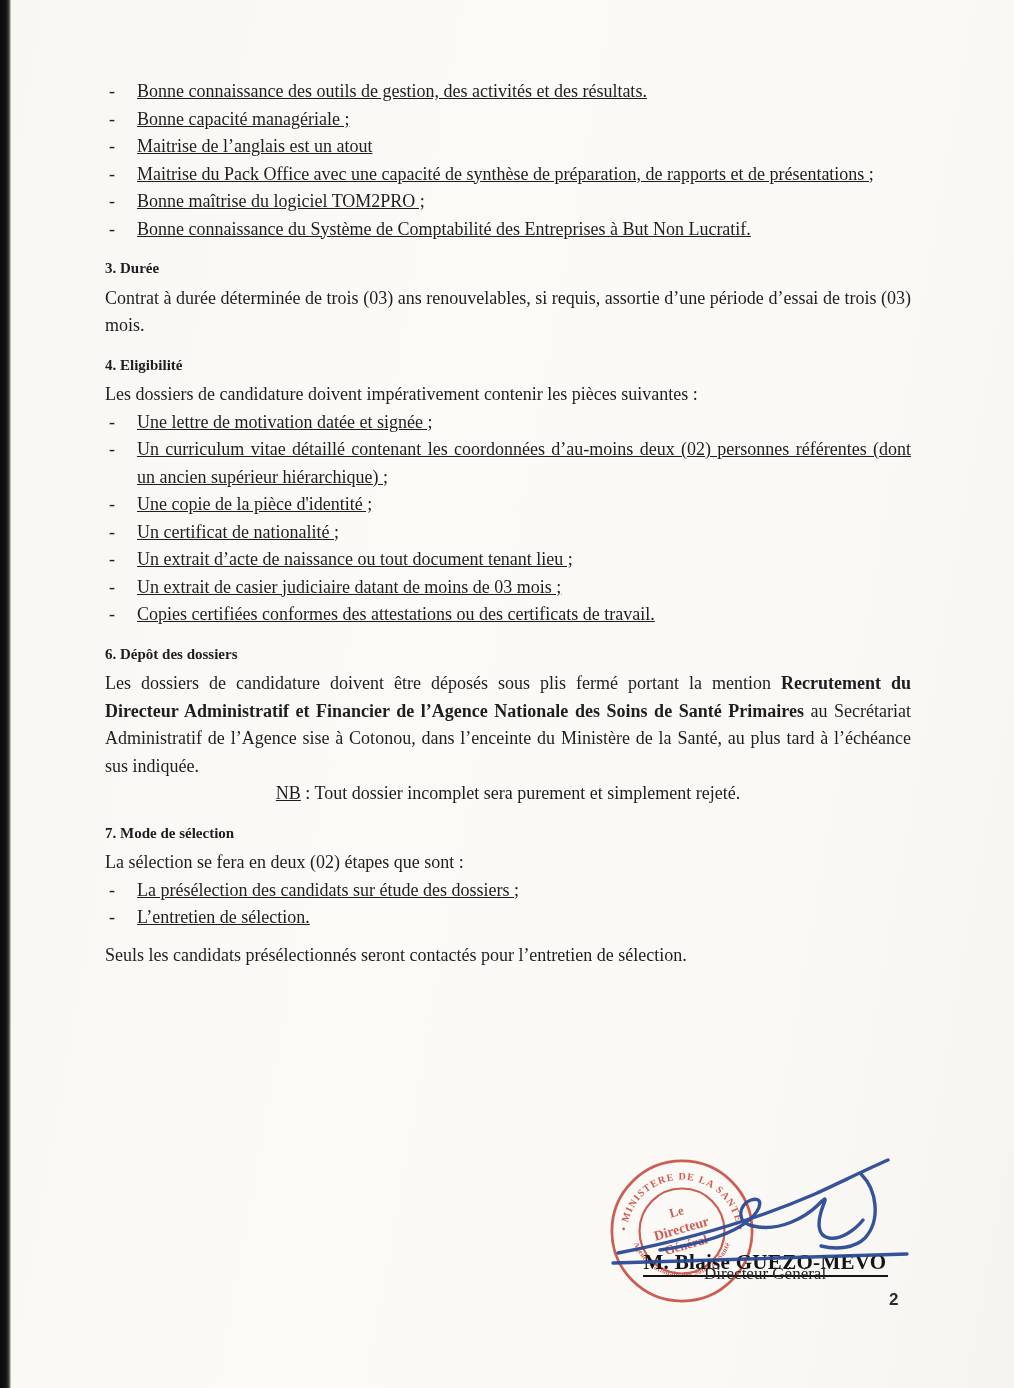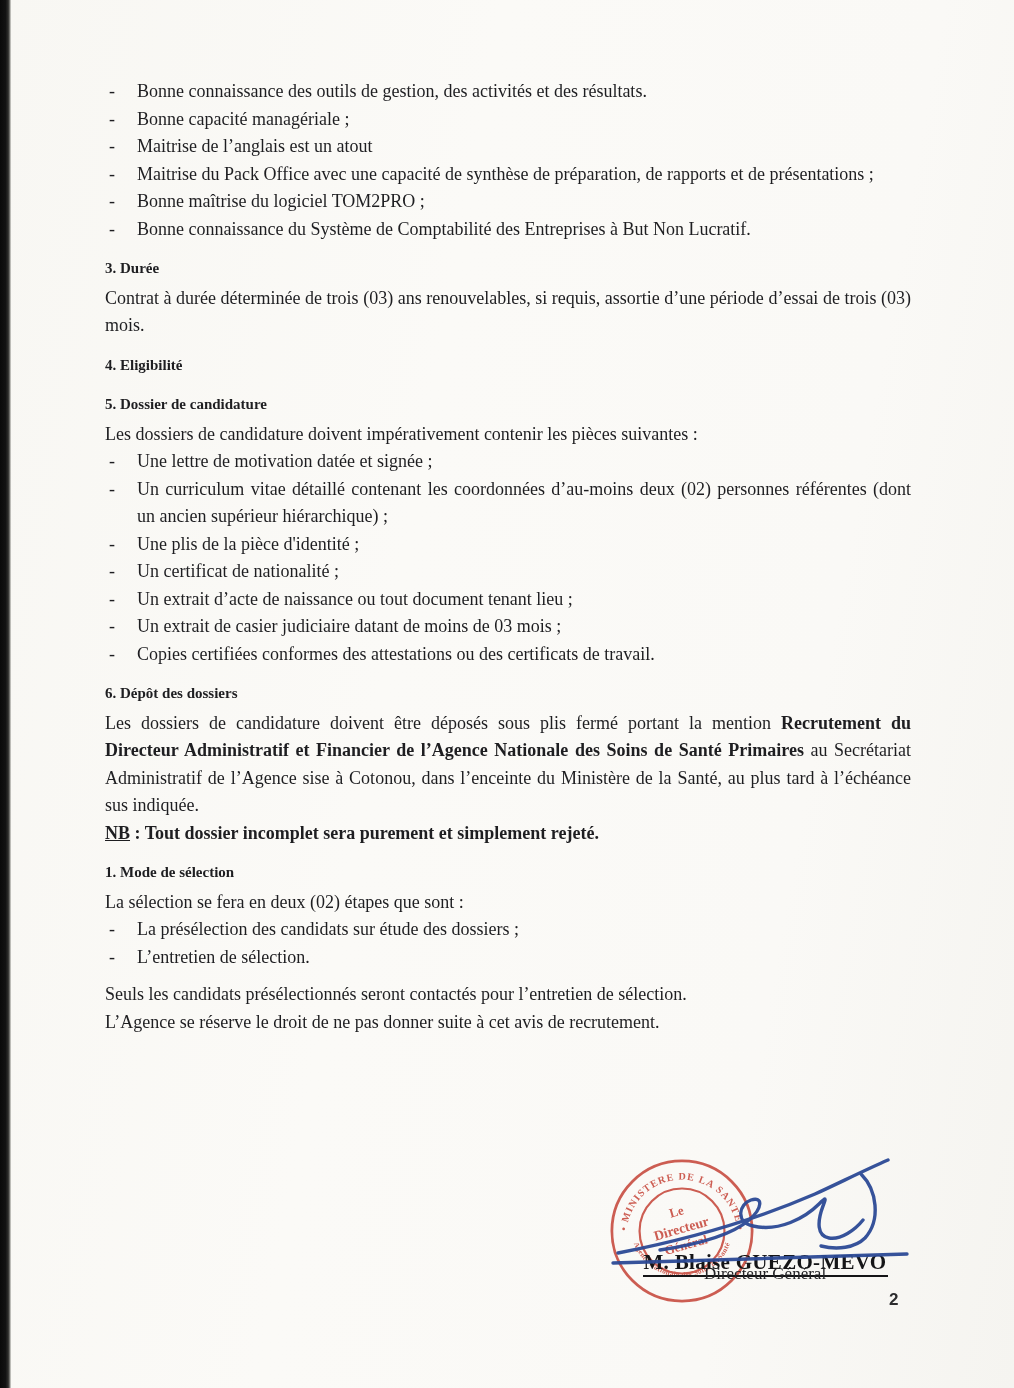--- a/index.html
+++ b/index.html
@@ -13,26 +13,26 @@
   }
   .scan-edge {
     position:absolute; left:0; top:0; bottom:0; width:11px;
     background:linear-gradient(to right,#0a0a0a 0,#121212 50%,#2e2e2c 75%,#8f8f8a 92%,rgba(200,200,195,0) 100%);
   }
   .content {
     position:absolute; left:105px; top:78px; width:806px;
     font-size:18px; line-height:27.5px; text-align:justify;
   }
   .sec-heading { font-size:15px; font-weight:bold; margin:12px 0 2px; text-align:left; }
-  ul.dash { list-style:none; margin:0; padding:0; }
+  ul.dash { list-style:none; margin:0; padding:0;text-decoration:underline; }
   ul.dash li { position:relative; padding-left:32px; }
   ul.dash li::before { content:"-"; position:absolute; left:4px; top:0; }
   p { margin:0; }
   .plain { text-align:left; }
-  .nb-line { font-weight:bold; text-align:left; }
+  .nb-line { font-weight:normal; text-align:center; }
   .nb-label { text-decoration:underline; }
   .closing1 { margin-top:10px; text-align:left; }
   .closing2 { text-align:left; }
 
   .sig-block { position:absolute; left:565px; top:1146px; width:360px; height:172px; }
   .stamp-svg { position:absolute; left:38px; top:6px; width:158px; height:158px; opacity:.87; z-index:1; }
   .sig-name {
     position:absolute; left:40px; top:104px; width:320px; z-index:2;
     text-align:center; font-size:21px; font-weight:bold; letter-spacing:.3px; color:#151517;
   }
@@ -61,45 +61,43 @@
       <li>Maitrise du Pack Office avec une capacité de synthèse de préparation, de rapports et de présentations ;</li>
       <li>Bonne maîtrise du logiciel TOM2PRO ;</li>
       <li>Bonne connaissance du Système de Comptabilité des Entreprises à But Non Lucratif.</li>
     </ul>
 
     <h2 class="sec-heading">3. Durée</h2>
     <p>Contrat à durée déterminée de trois (03) ans renouvelables, si requis, assortie d’une période d’essai de trois (03) mois.</p>
 
     <h2 class="sec-heading">4. Eligibilité</h2>
 
-    <h2 class="sec-heading">5. Dossier de candidature</h2>
     <p class="plain">Les dossiers de candidature doivent impérativement contenir les pièces suivantes :</p>
     <ul class="dash">
       <li>Une lettre de motivation datée et signée ;</li>
       <li>Un curriculum vitae détaillé contenant les coordonnées d’au-moins deux (02) personnes référentes (dont un ancien supérieur hiérarchique) ;</li>
-      <li>Une plis de la pièce d'identité ;</li>
+      <li>Une copie de la pièce d'identité ;</li>
       <li>Un certificat de nationalité ;</li>
       <li>Un extrait d’acte de naissance ou tout document tenant lieu ;</li>
       <li>Un extrait de casier judiciaire datant de moins de 03 mois ;</li>
       <li>Copies certifiées conformes des attestations ou des certificats de travail.</li>
     </ul>
 
     <h2 class="sec-heading">6. Dépôt des dossiers</h2>
     <p><span>Les dossiers de candidature doivent être déposés sous plis fermé portant la mention </span><b>Recrutement du Directeur Administratif et Financier de l’Agence Nationale des Soins de Santé Primaires</b><span> au Secrétariat Administratif de l’Agence sise à Cotonou, dans l’enceinte du Ministère de la Santé, au plus tard à l’échéance sus indiquée.</span></p>
     <p class="nb-line"><span class="nb-label">NB</span><span> : Tout dossier incomplet sera purement et simplement rejeté.</span></p>
 
-    <h2 class="sec-heading">1. Mode de sélection</h2>
+    <h2 class="sec-heading">7. Mode de sélection</h2>
     <p class="plain">La sélection se fera en deux (02) étapes que sont :</p>
     <ul class="dash">
       <li>La présélection des candidats sur étude des dossiers ;</li>
       <li>L’entretien de sélection.</li>
     </ul>
 
     <p class="closing1">Seuls les candidats présélectionnés seront contactés pour l’entretien de sélection.</p>
-    <p class="closing2">L’Agence se réserve le droit de ne pas donner suite à cet avis de recrutement.</p>
   </div>
 
   <div class="sig-block">
     <svg class="stamp-svg" viewBox="0 0 160 160">
       <defs>
         <path id="arcTop" d="M 24,84 A 56,56 0 0 1 136,84"></path>
         <path id="arcBot" d="M 31,92 A 52,52 0 0 0 129,92"></path>
       </defs>
       <circle cx="80" cy="80" r="71" fill="none" stroke-width="2.8" stroke="#c6463a"></circle>
       <circle cx="80" cy="80" r="43" fill="none" stroke-width="2.2" stroke="#c6463a"></circle>

